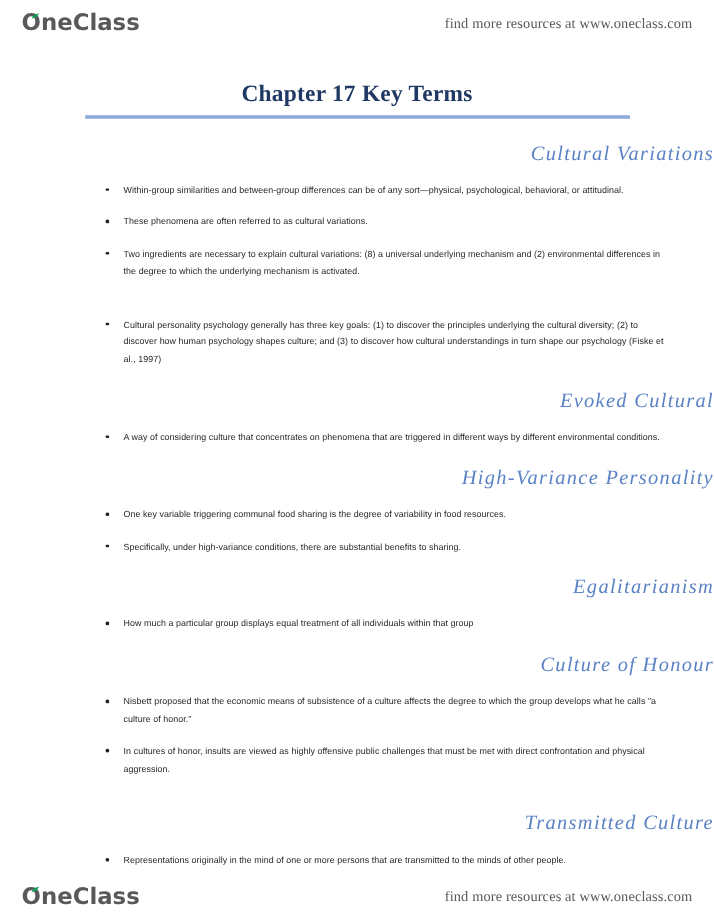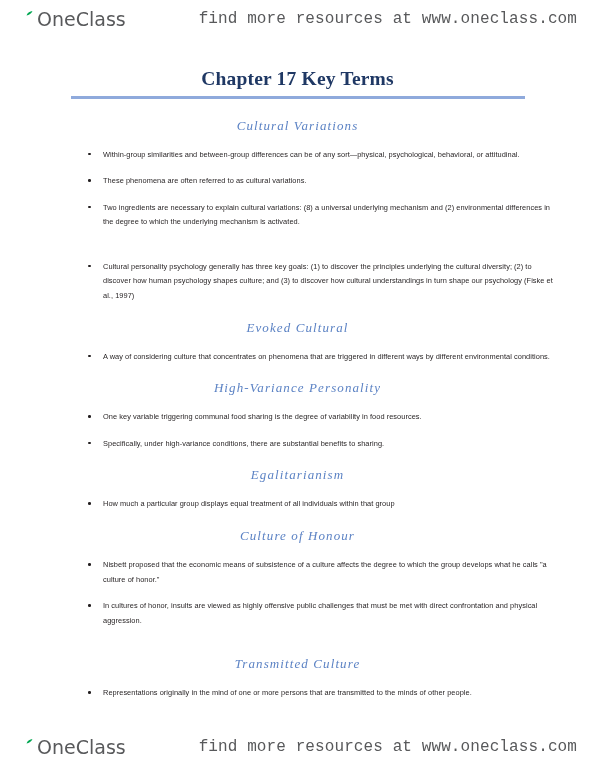--- a/index.html
+++ b/index.html
@@ -45,29 +45,28 @@
     top: 1px;
     left: 8px;
     width: 7px;
     height: 5px;
   }
   .logo-text {
     font-family: "DejaVu Sans", sans-serif;
     font-size: 19px;
     letter-spacing: 0px;
     color: #58595b;
-    font-weight: 400;
-    margin-left: 19px;
+    font-weight: 700;
   }
 
   .find-more {
     position: absolute;
     right: 18px;
-    font-family: Liberation Mono, monospace;
-    font-size: 16px;
+    font-family: Liberation Serif, serif;
+    font-size: 12px;
     color: #58595b;
     white-space: nowrap;
     letter-spacing: 0.1px;
   }
 
   
   .page {
     position: absolute;
     top: 68px;
     left: 0;
@@ -86,24 +85,24 @@
   }
 
   .title-rule {
     width: 454px;
     margin: 0 auto;
     height: 2.5px;
     background: #8faadc;
   }
 
   .section-heading {
-    text-align: center;
+    text-align: right;
     font-family: "Liberation Serif", serif;
     font-style: italic;
-    font-size: 13px;
+    font-size: 17px;
     color: #5b82c4;
     letter-spacing: 1.1px;
     font-weight: normal;
     margin: 0;
   }
 
   ul.bullets {
     list-style: none;
     margin: 0;
     padding: 0;

